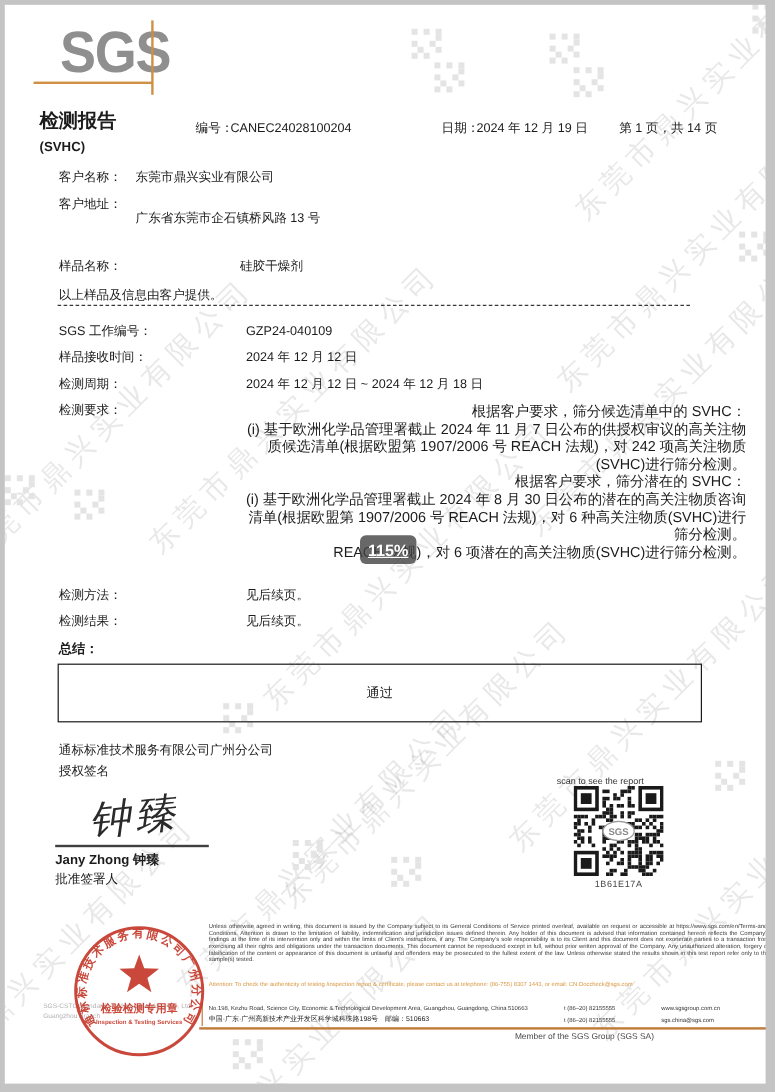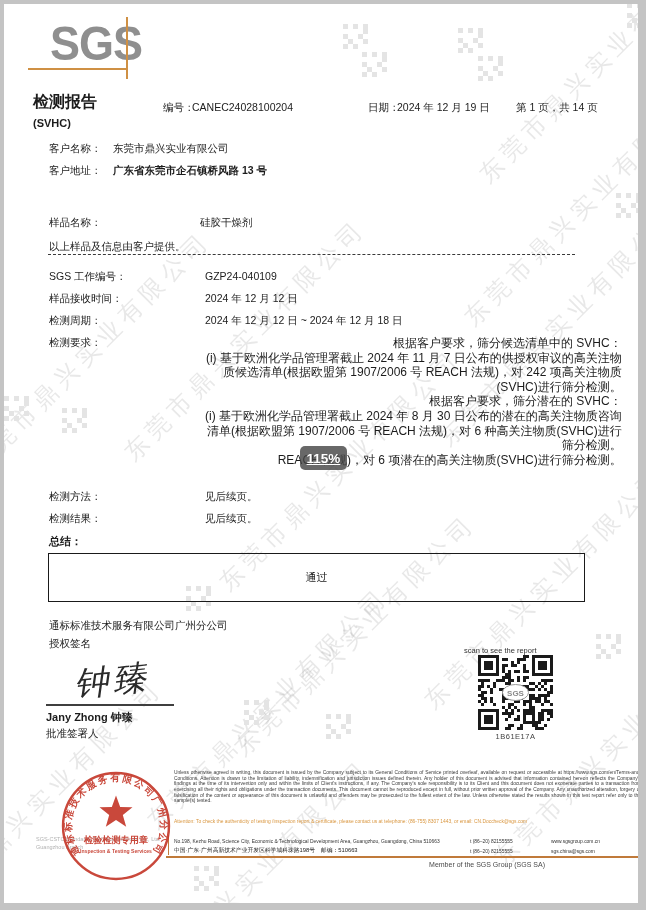--- a/index.html
+++ b/index.html
@@ -111,21 +111,21 @@
   <div class="t subtitle" style="left:33px;top:117px;">(SVHC)</div>
   <div class="t" style="left:163px;top:101px;">编号：</div>
   <div class="t" style="left:192px;top:101px;">CANEC24028100204</div>
   <div class="t" style="left:368px;top:101px;">日期：</div>
   <div class="t" style="left:397px;top:101px;">2024 年 12 月 19 日</div>
   <div class="t" style="left:516px;top:101px;">第 1 页，共 14 页</div>
 
   <div class="t" style="left:49px;top:142px;">客户名称：</div>
   <div class="t" style="left:113px;top:142px;">东莞市鼎兴实业有限公司</div>
   <div class="t" style="left:49px;top:164px;">客户地址：</div>
-  <div class="t" style="left:113px;top:164px;font-weight:bold;">广东省东莞市企石镇桥风路 13 号</div>
+  <div class="t" style="left:113px;top:176px;">广东省东莞市企石镇桥风路 13 号</div>
 
   <div class="t" style="left:49px;top:216px;">样品名称：</div>
   <div class="t" style="left:200px;top:216px;">硅胶干燥剂</div>
   <div class="t" style="left:49px;top:240px;">以上样品及信息由客户提供。</div>
   <div class="dashline"></div>
 
   <div class="t" style="left:49px;top:270px;">SGS 工作编号：</div>
   <div class="t" style="left:205px;top:270px;">GZP24-040109</div>
   <div class="t" style="left:49px;top:292px;">样品接收时间：</div>
   <div class="t" style="left:205px;top:292px;">2024 年 12 月 12 日</div>

